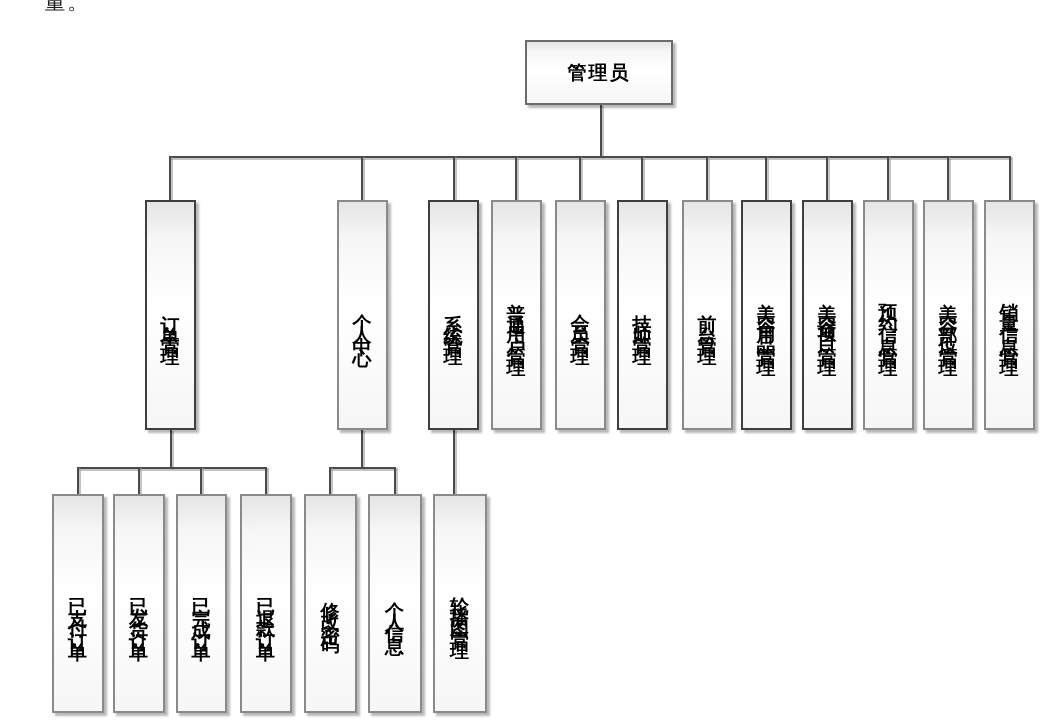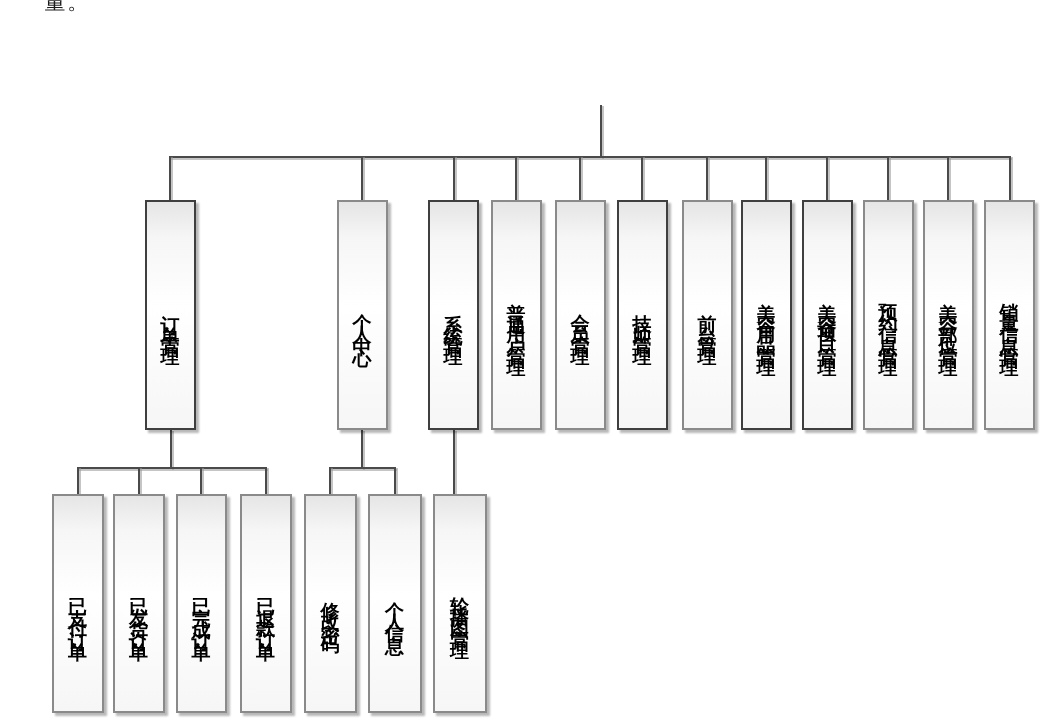--- a/index.html
+++ b/index.html
@@ -70,20 +70,23 @@
   <div class="vline" style="left:200px;top:467px;height:28px;"></div>
   <div class="vline" style="left:265px;top:467px;height:28px;"></div>
 
   <div class="vline" style="left:361px;top:430px;height:39px;"></div>
   <div class="hline" style="left:329px;top:467px;width:67px;"></div>
   <div class="vline" style="left:329px;top:467px;height:28px;"></div>
   <div class="vline" style="left:394px;top:467px;height:28px;"></div>
 
   <div class="vline" style="left:453px;top:430px;height:64px;"></div>
 
+  <div class="node root-node" style="left:525px;top:40px;width:148px;height:65px;">
+    <span>管理员</span>
+  </div>
 
   <div class="node l2 dark" style="left:145px;width:51px;">
     <span class="vtext">订单管理</span>
   </div>
   <div class="node l2" style="left:337px;width:51px;">
     <span class="vtext">个人中心</span>
   </div>
   <div class="node l2 dark" style="left:428px;width:51px;">
     <span class="vtext">系统管理</span>
   </div>

